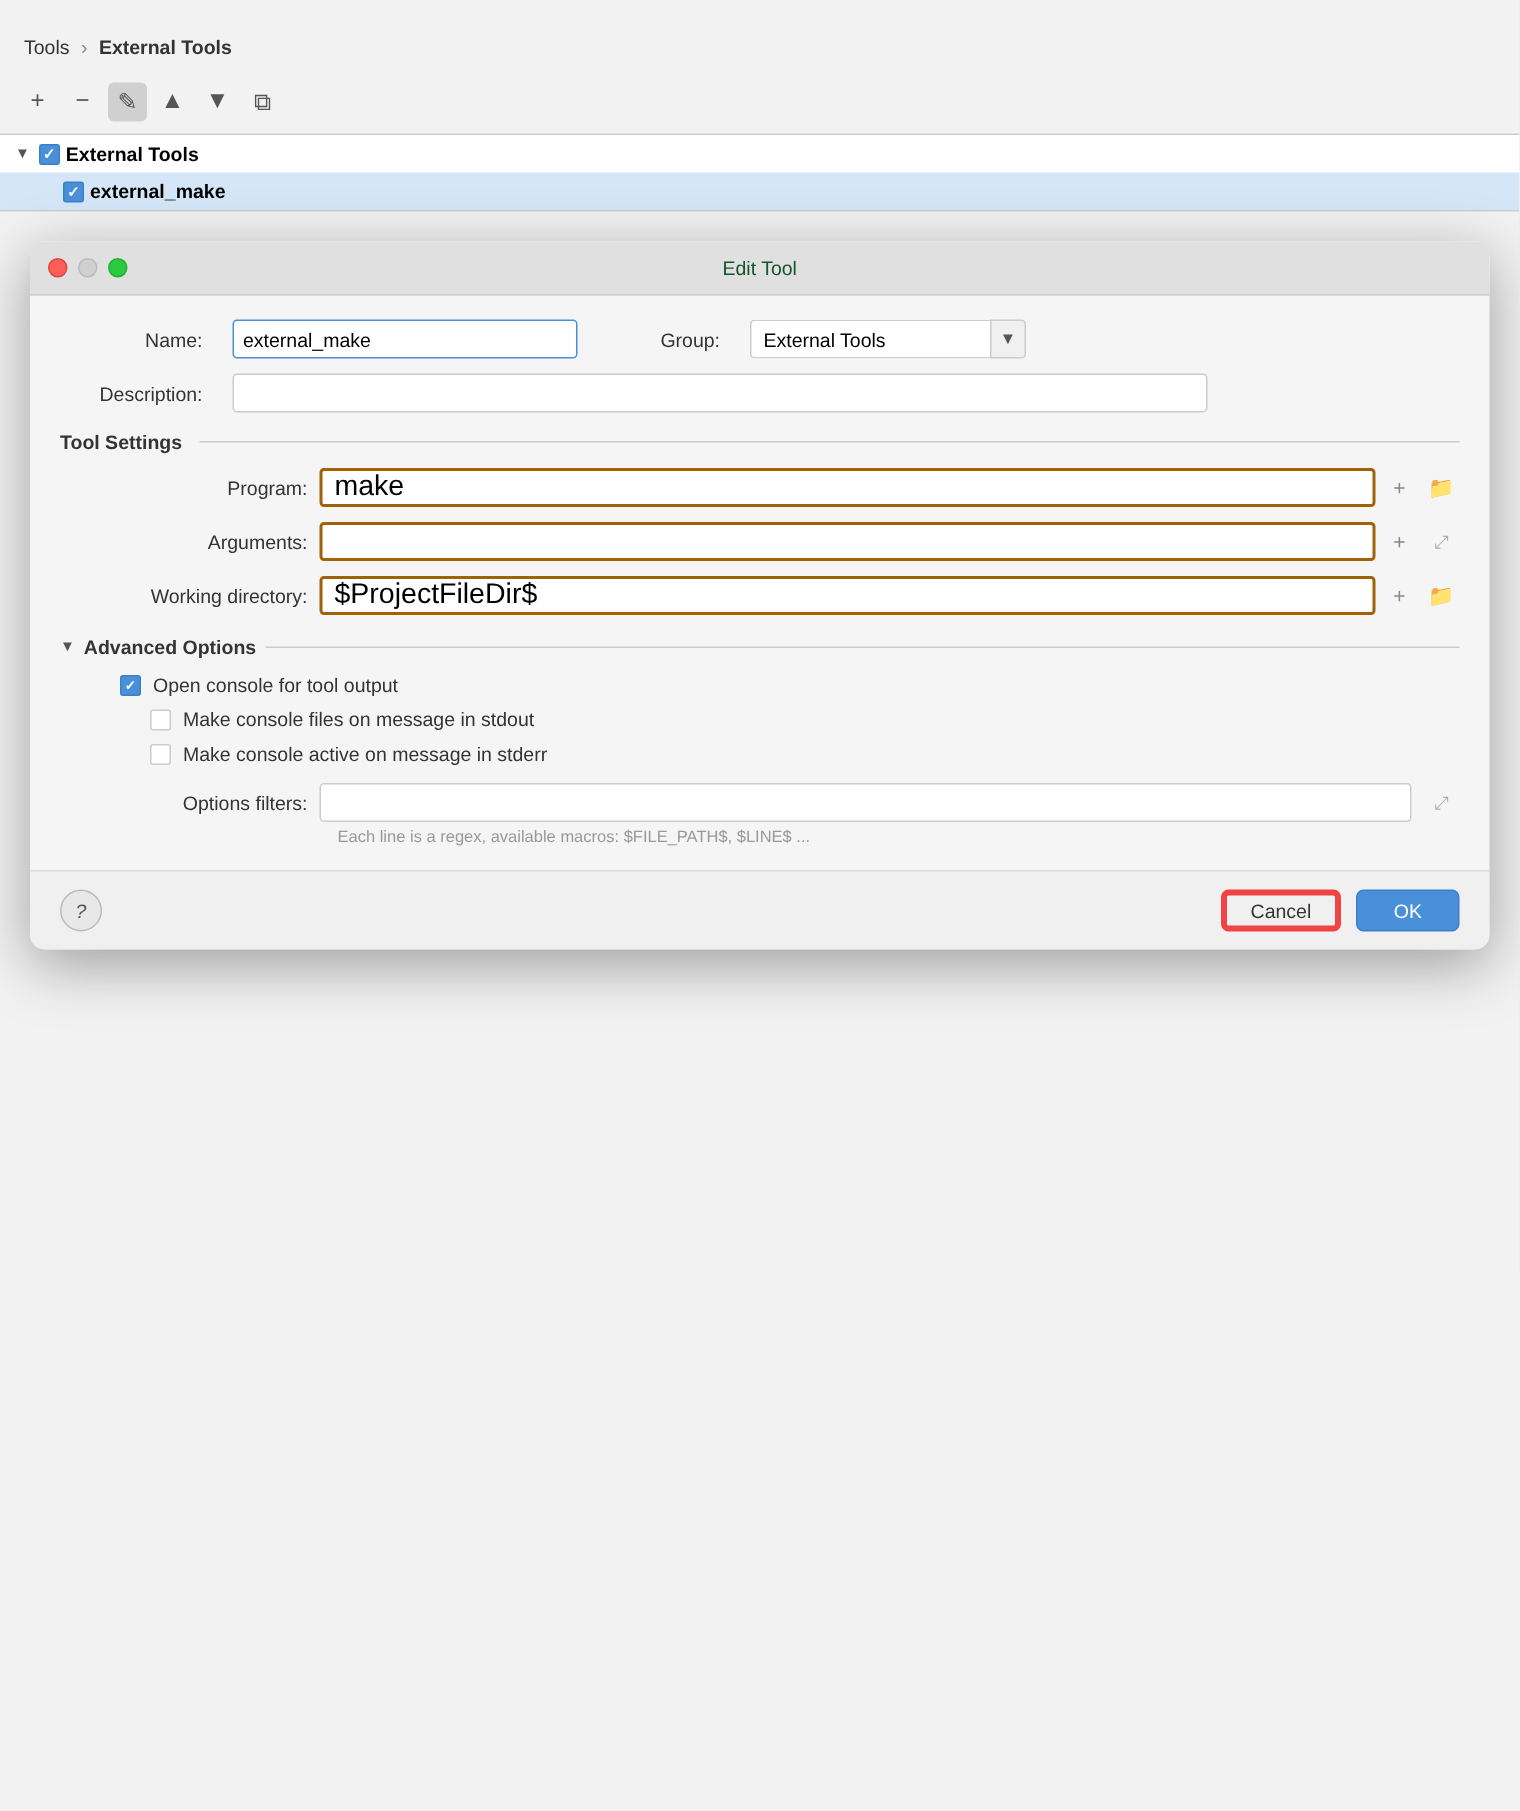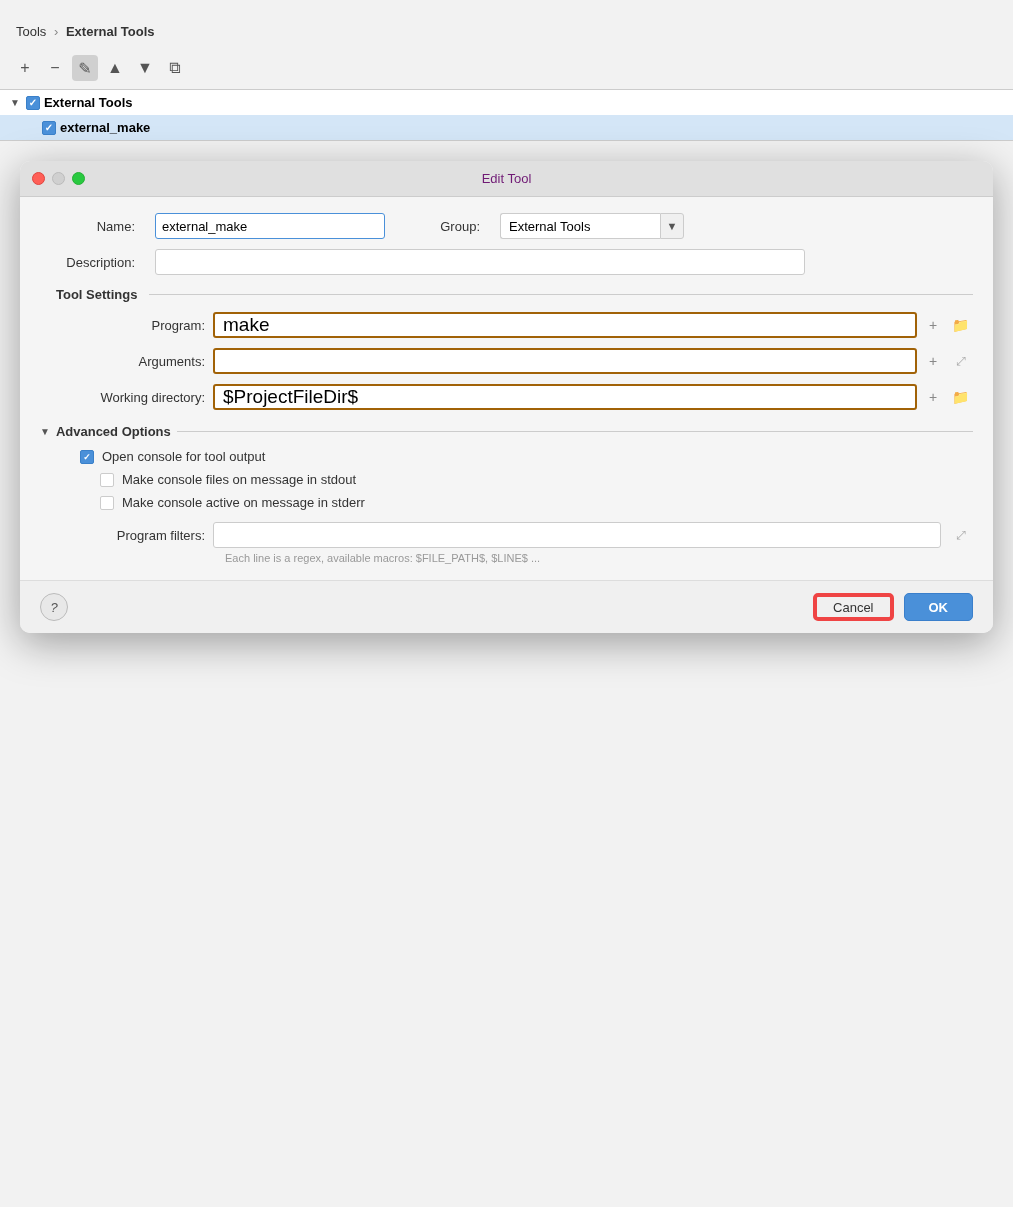--- a/index.html
+++ b/index.html
@@ -136,21 +136,21 @@
       border-radius: 50%;
       border: none;
       cursor: pointer;
     }
     .tl-red { background: #ff5f57; border: 1px solid #e0443e; }
     .tl-yellow { background: #d0d0d0; border: 1px solid #bbb; }
     .tl-green { background: #29c940; border: 1px solid #25b035; }
 
     .dialog-title {
       font-size: 13px;
-      color: #701a75;
+      color: #14532d;
       font-weight: 500;
     }
 
     .dialog-body {
       padding: 16px 20px 16px 20px;
     }
 
     
     .form-row {
       display: flex;
@@ -214,21 +214,21 @@
       align-items: center;
       justify-content: center;
       font-size: 11px;
       color: #555;
     }
 
     
     .section-divider {
       display: flex;
       align-items: center;
-      margin: 12px 0 10px 16px;
+      margin: 12px 0 10px 0;
       gap: 12px;
     }
     .section-divider-label {
       font-size: 13px;
       font-weight: 600;
       color: #333;
       white-space: nowrap;
     }
     .section-divider-line {
       flex: 1;
@@ -413,21 +413,21 @@
     }
     .ok-btn {
       height: 28px;
       padding: 0 24px;
       background: #4a90d9;
       border: 1px solid #3a7fcb;
       border-radius: 5px;
       cursor: pointer;
       font-size: 13px;
       color: white;
-      font-weight: 700;
+      font-weight: 400;
       text-align: center;
     }
 
     
     .expand-icon {
       font-size: 12px;
       color: #aaa;
       cursor: pointer;
     }
   </style>
@@ -544,21 +544,21 @@
             <span class="cb-label">Make console files on message in stdout</span>
           </div>
 
           <div class="checkbox-row checkbox-sub">
             <div class="cb-box"></div>
             <span class="cb-label">Make console active on message in stderr</span>
           </div>
         </div>
 
         <div class="output-row">
-          <span class="output-label">Program filters:</span>
+          <span class="output-label">Options filters:</span>
           <input type="text" class="output-input" value="" style="">
           <button class="icon-btn expand-icon">⤢</button>
         </div>
         <div class="output-hint">Each line is a regex, available macros: $FILE_PATH$, $LINE$ ...</div>
 
       </div>
 
       <div class="dialog-footer">
         <button class="help-btn">?</button>
         <div class="footer-right">

